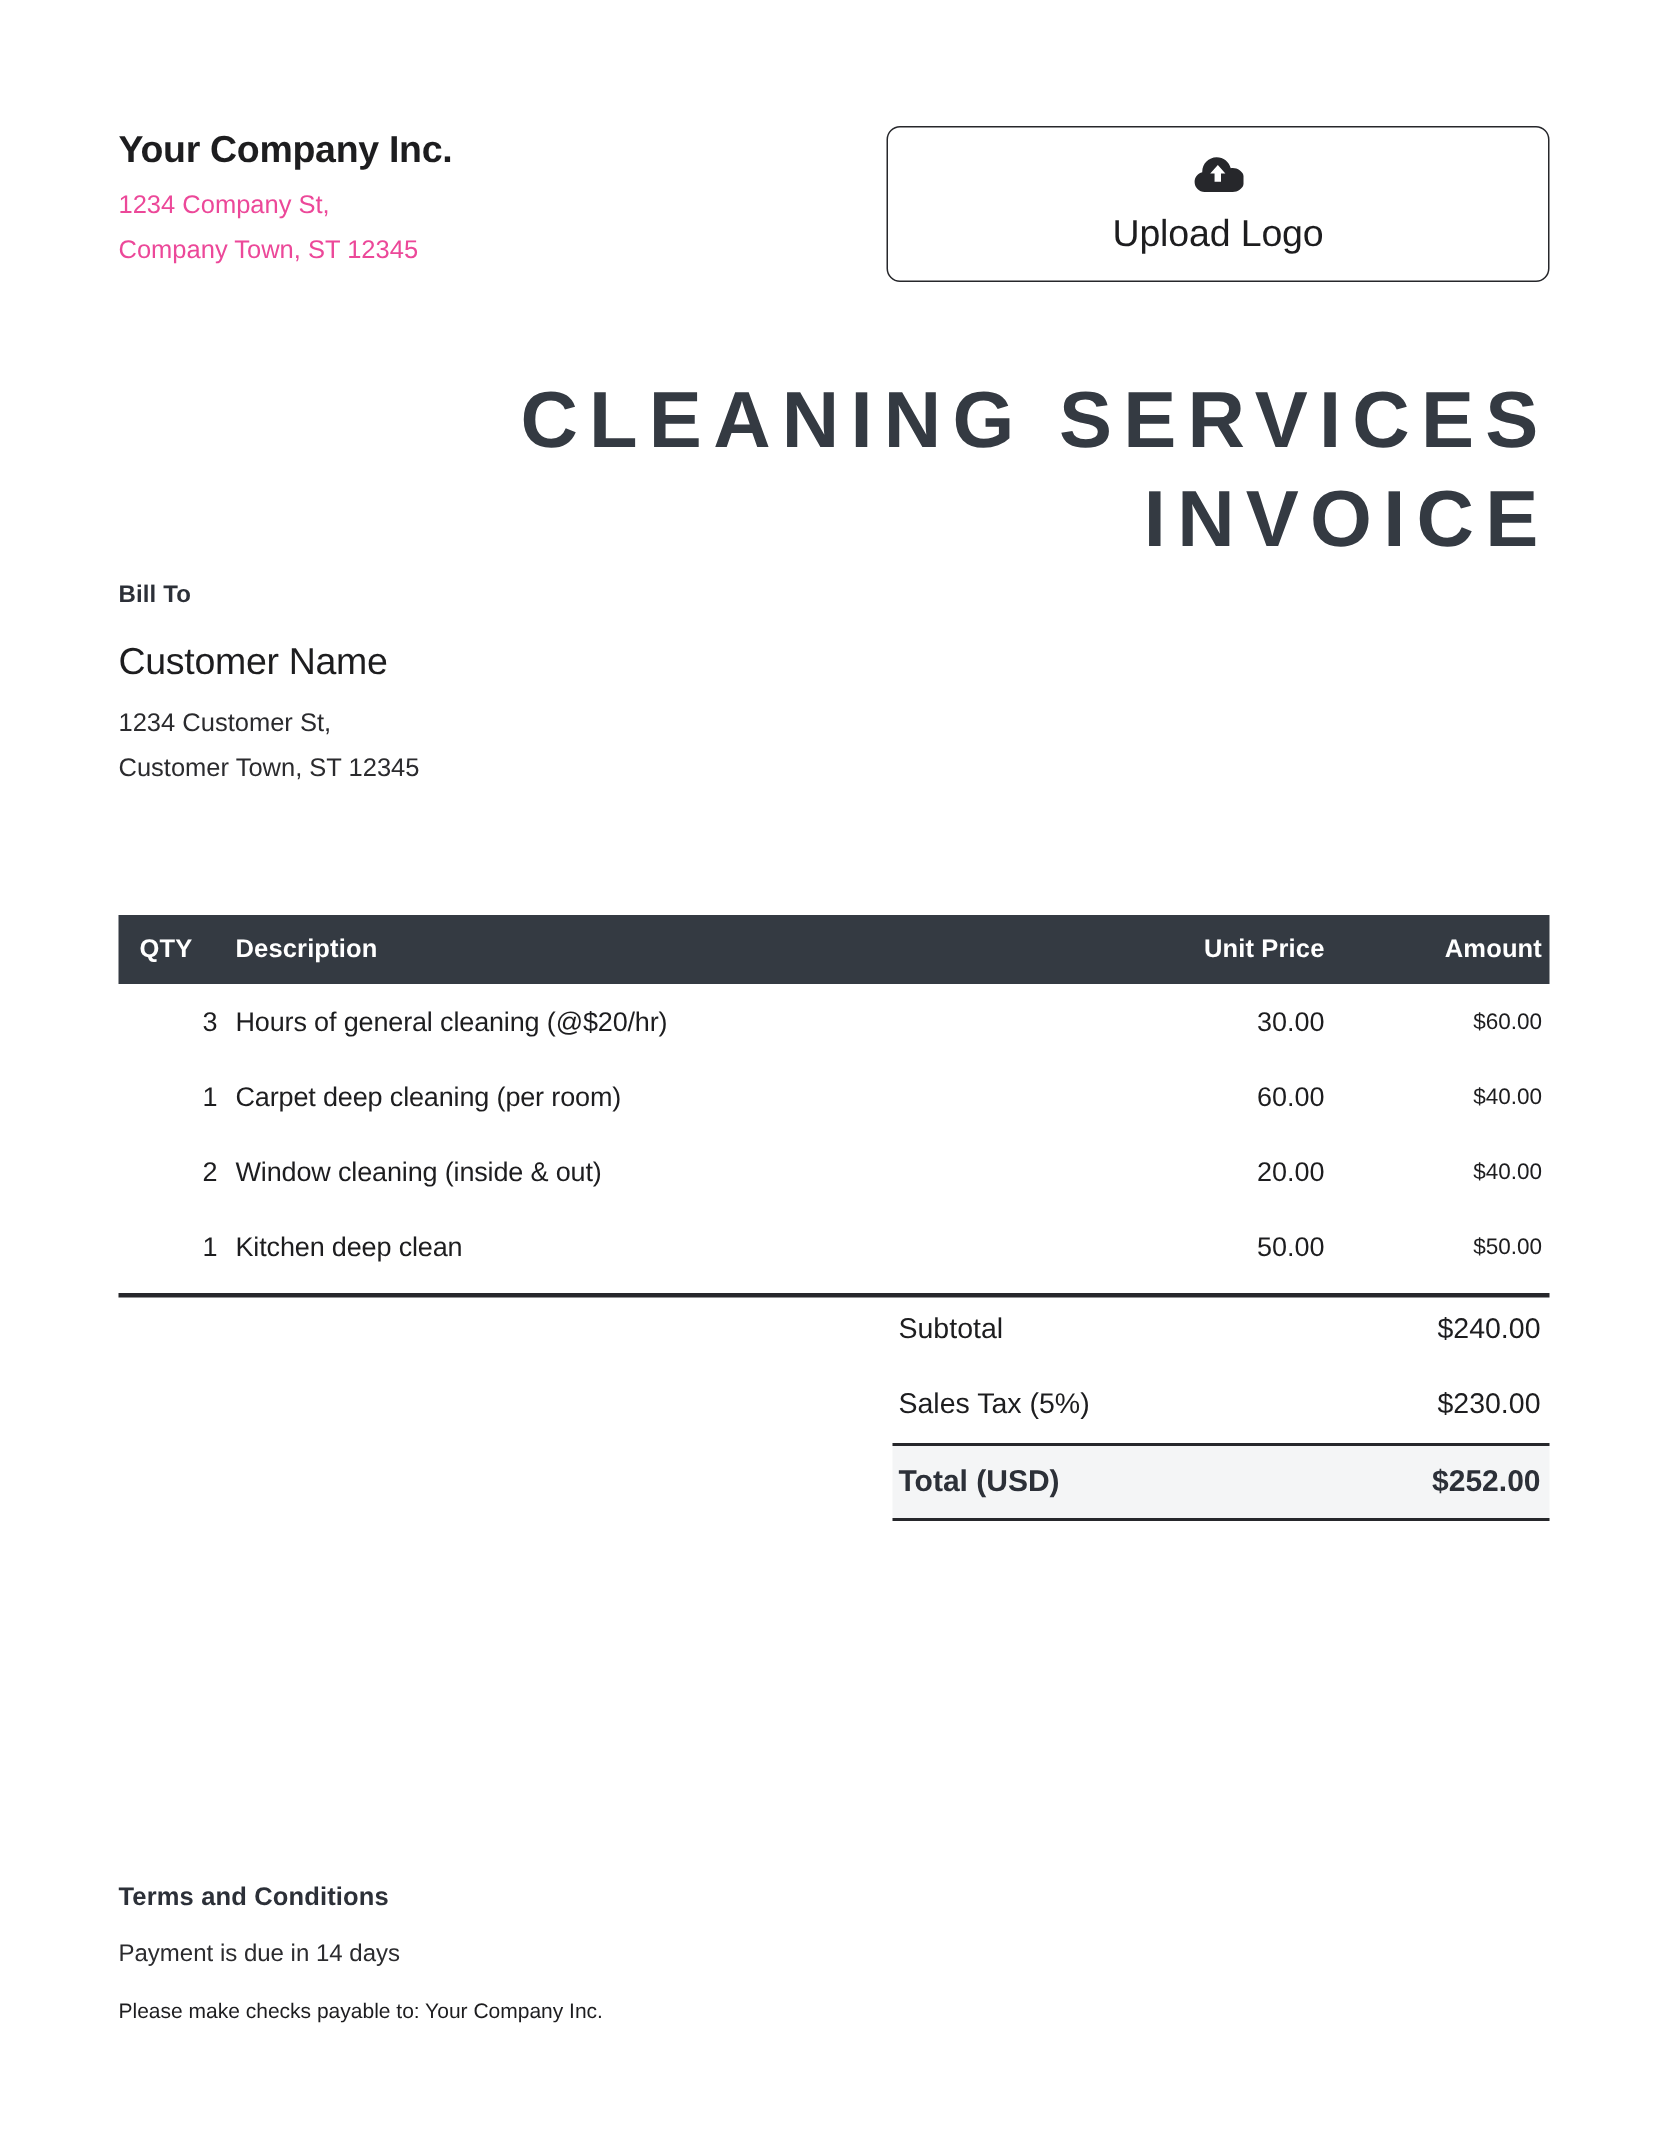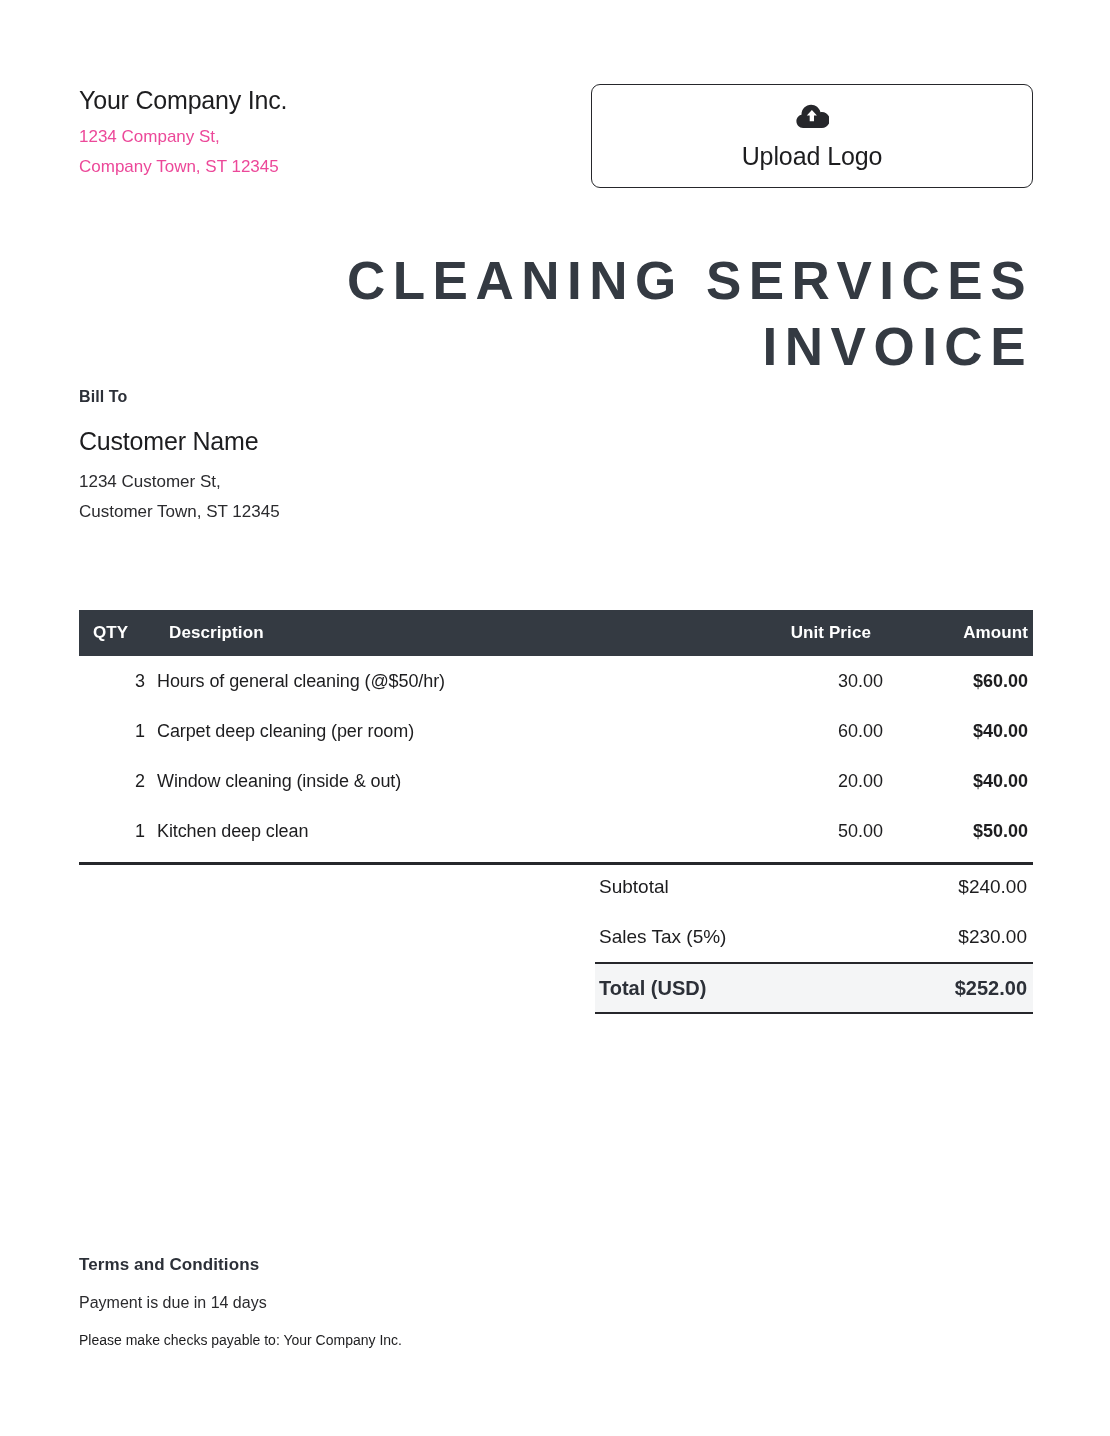--- a/index.html
+++ b/index.html
@@ -42,21 +42,21 @@
   }
 
   .company-block {
     position: absolute;
     left: 0;
     top: 0;
   }
 
   .company-name {
     font-size: 25px;
-    font-weight: 400;
+    font-weight: 700;
     color: #1d1d1f;
     letter-spacing: -0.2px;
     line-height: 32px;
   }
 
   .company-addr {
     font-size: 17px;
     font-weight: 400;
     color: #ec4899;
     line-height: 30px;
@@ -177,21 +177,20 @@
     left: 0;
     width: 100%;
   }
 
   .thead {
     display: flex;
     align-items: center;
     height: 46px;
     background: #343a42;
     color: #ffffff;
-    gap: 12px;
   }
 
   .col-qty    { width: 66px;  text-align: right; padding-right: 0; }
   .col-desc   { flex: 1;      text-align: left;  padding-left: 12px; }
   .col-unit   { width: 190px; text-align: right; }
   .col-amt    { width: 150px; text-align: right; }
 
   .thead .col-qty,
   .thead .col-desc,
   .thead .col-unit,
@@ -210,21 +209,21 @@
     align-items: center;
     height: 50px;
     font-size: 18px;
     font-weight: 400;
     color: #1d1d1f;
   }
 
   .trow .col-qty  { font-size: 18px; }
   .trow .col-desc { font-size: 18px; letter-spacing: -0.1px; }
   .trow .col-unit { font-size: 18px; }
-  .trow .col-amt  { font-size: 18px; padding-right: 5px; font-weight: bold; }
+  .trow .col-amt  { font-size: 15px; padding-right: 5px; }
 
   .table-rule {
     height: 2.5px;
     background: #26272b;
     width: 100%;
     margin-top: 6px;
   }
 
   
   .totals {
@@ -330,21 +329,21 @@
     <div class="table">
       <div class="thead">
         <div class="col-qty">QTY</div>
         <div class="col-desc">Description</div>
         <div class="col-unit">Unit Price</div>
         <div class="col-amt">Amount</div>
       </div>
 
       <div class="trow">
         <div class="col-qty">3</div>
-        <div class="col-desc">Hours of general cleaning (@$50/hr)</div>
+        <div class="col-desc">Hours of general cleaning (@$20/hr)</div>
         <div class="col-unit">30.00</div>
         <div class="col-amt">$60.00</div>
       </div>
       <div class="trow">
         <div class="col-qty">1</div>
         <div class="col-desc">Carpet deep cleaning (per room)</div>
         <div class="col-unit">60.00</div>
         <div class="col-amt">$40.00</div>
       </div>
       <div class="trow">

